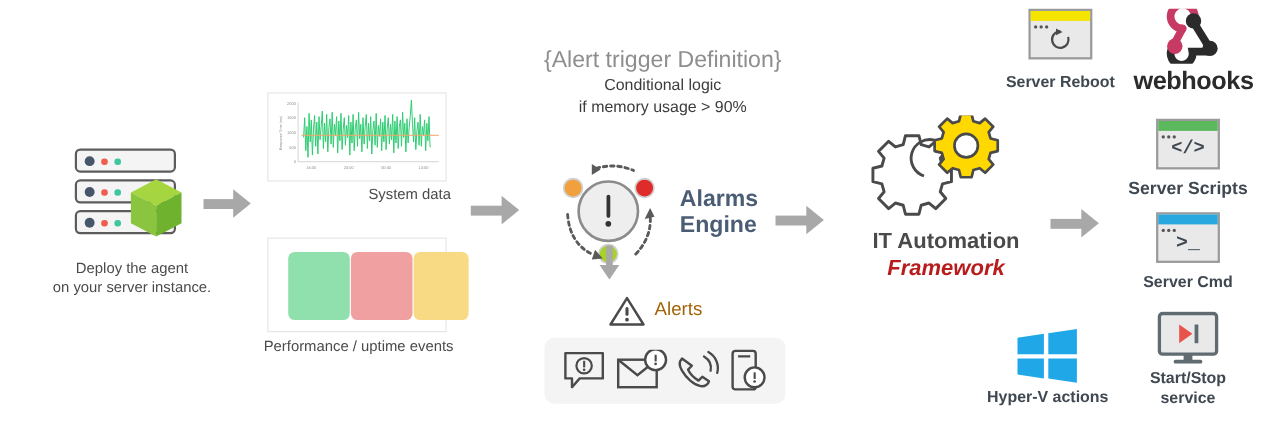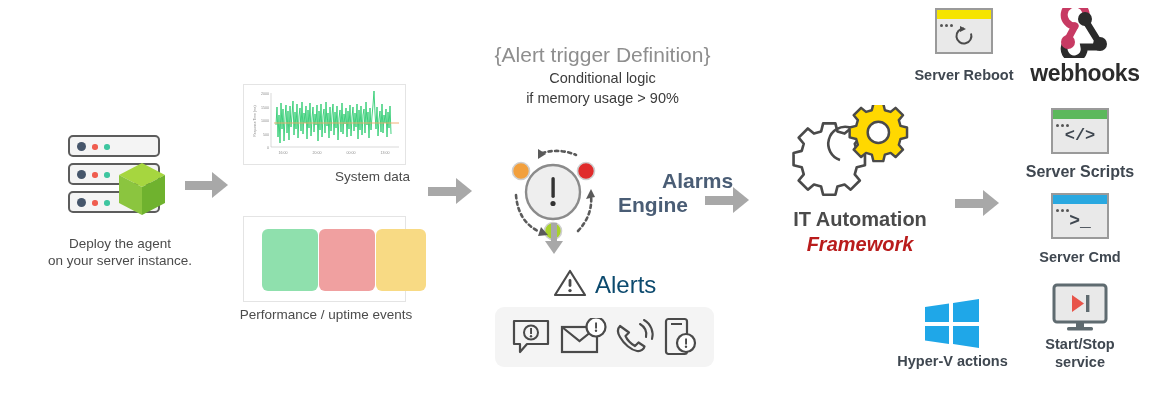--- a/index.html
+++ b/index.html
@@ -61,21 +61,21 @@
 
   
   .alarm-label{
     font-size:21px;line-height:24px;color:#4a5d75;font-weight:bold;
   }
 
   
   .tray{
     position:absolute;background:#f4f4f4;border-radius:9px;
   }
-  .alerts-word{font-size:24px;color:#0c4a6e;}
+  .alerts-word{font-size:17px;color:#a16207;}
 
   
   .win{
     position:absolute;box-sizing:border-box;border:2.5px solid #9a9a9a;background:#e9e9e9;
   }
   .win .bar{position:absolute;left:0;top:0;right:0;height:9px;}
   .win .bdots{position:absolute;left:3px;top:2.5px;}
   .win .bdots i{display:inline-block;width:3px;height:3px;border-radius:50%;background:#555;margin-right:2px;}
   .win .body{position:absolute;left:0;right:0;bottom:0;top:9px;display:flex;align-items:center;justify-content:center;}
   .glyph{font-family:"Liberation Mono","DejaVu Sans Mono",monospace;font-weight:bold;color:#3f4750;}
@@ -170,21 +170,21 @@
     <circle cx="55" cy="86" r="8.5" fill="#a8d22a" stroke="#cfcfcf" stroke-width="1.6"></circle>
     <g stroke="#5a5a5a" stroke-width="2.6" fill="none" stroke-linecap="round" stroke-dasharray="3.2 3.4">
       <path d="M44 8 Q62 3 78 10"></path>
       <path d="M18 50 Q20 76 40 86"></path>
       <path d="M80 86 Q95 70 93 50"></path>
     </g>
     <polygon points="40,4 48,9 40,14" fill="#5a5a5a"></polygon>
     <polygon points="43,82 40,91 50,90" fill="#5a5a5a"></polygon>
     <polygon points="88,54 97,52 93,44" fill="#5a5a5a"></polygon>
   </svg>
-  <div class="alarm-label" style="position:absolute;left:120px;top:24px;margin-left:44px;">Alarms</div>
+  <div class="alarm-label" style="position:absolute;left:120px;top:24px;">Alarms</div>
   <div class="alarm-label" style="position:absolute;left:120px;top:48px;">Engine</div>
   <svg width="26" height="32" viewBox="0 0 26 32" style="position:absolute;left:43px;top:78px;">
     <rect x="10" y="0" width="6" height="20" fill="#a8a8a8"></rect>
     <polygon points="4,18 22,18 13,31" fill="#a8a8a8"></polygon>
   </svg>
 </div>
 
 <div class="abs" style="left:495px;top:268px;width:225px;height:105px;">
   <svg width="34" height="30" viewBox="0 0 34 30" style="position:absolute;left:58px;top:0;">
     <path d="M17 3 L32 27 L2 27 Z" fill="none" stroke="#4a4a4a" stroke-width="2.2" stroke-linejoin="round"></path>

